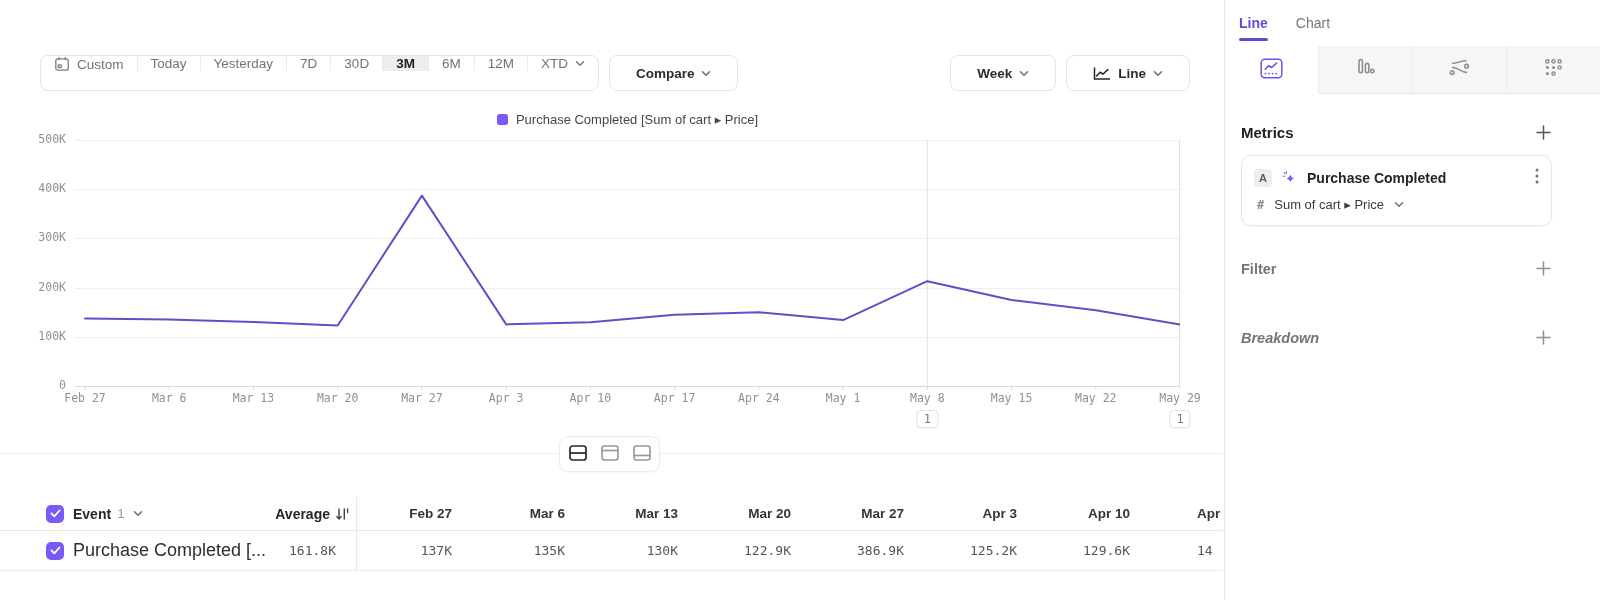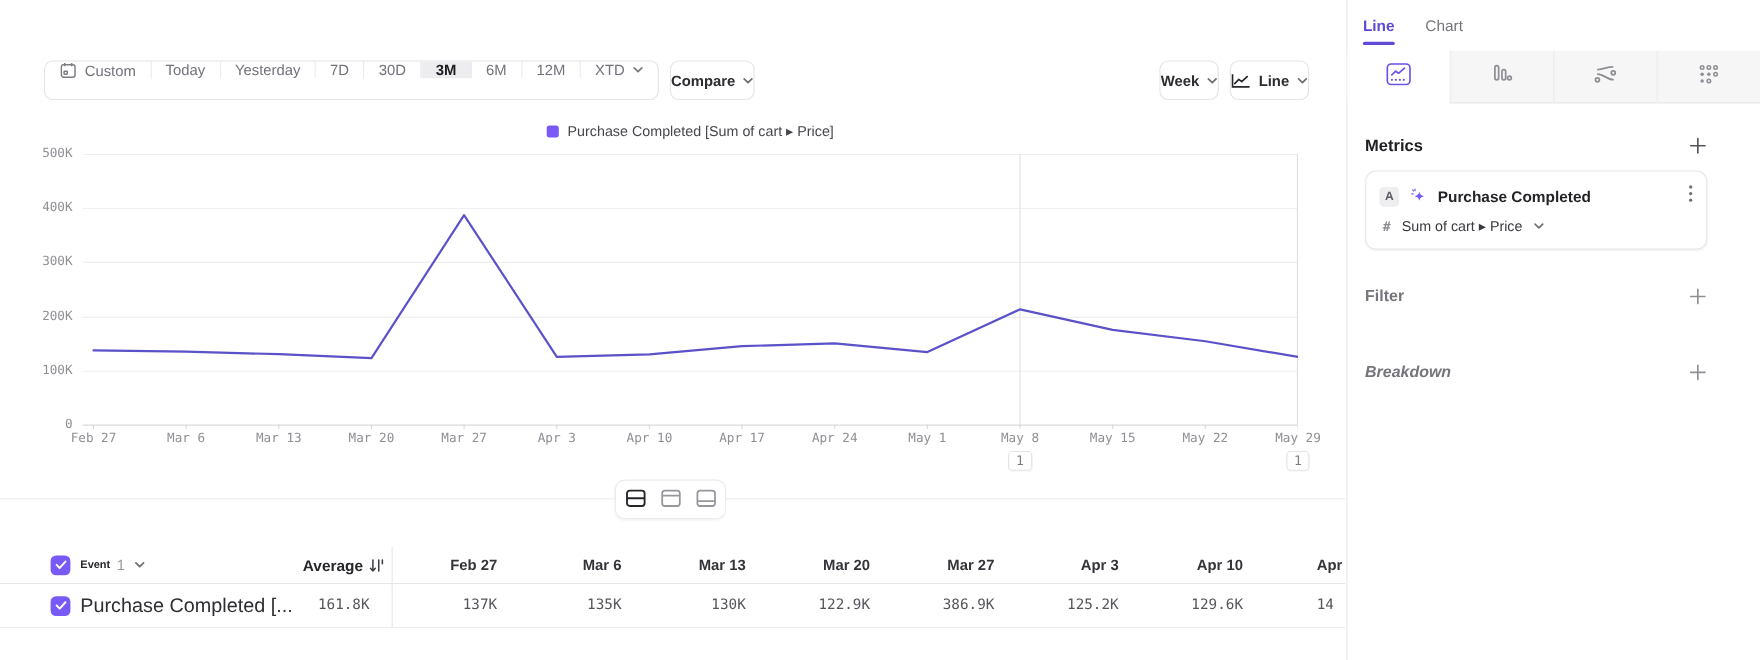--- a/index.html
+++ b/index.html
@@ -13,21 +13,21 @@
 
   
   .main{position:absolute;left:0;top:0;width:1223px;height:600px;background:#fff;}
 
   
   .toolbar{position:absolute;left:40px;top:55px;width:1150px;height:36px;display:flex;align-items:stretch;gap:10px;}
   .segmented{display:flex;align-items:flex-start;border:1px solid #e4e4e7;border-radius:8px;background:#fff;overflow:hidden;}
   .seg-item{display:flex;align-items:center;gap:7px;padding:0 13px;font-size:13.5px;color:#72727a;border-right:1px solid #ebebee;cursor:pointer;white-space:nowrap;}
   .seg-item:last-child{border-right:none;}
   .seg-item.active{background:#ededf0;color:#1d1d22;font-weight:700;}
-  .btn{display:flex;align-items:center;gap:7px;padding:0 0;font-size:13.5px;font-weight:600;color:#2b2b30;background:#fff;border:1px solid #e4e4e7;border-radius:8px;font-family:inherit;cursor:pointer;}
+  .btn{display:flex;align-items:center;gap:7px;padding:0 26px;font-size:13.5px;font-weight:600;color:#2b2b30;background:#fff;border:1px solid #e4e4e7;border-radius:8px;font-family:inherit;cursor:pointer;}
   .tb-spacer{flex:1;}
   .ic{display:inline-flex;align-items:center;color:#6f6f74;}
   .seg-item .ic{color:#7b7b81;}
 
   
   .legend{position:absolute;left:75px;top:112px;width:1105px;display:flex;justify-content:center;align-items:center;gap:8px;}
   .swatch{width:11px;height:11px;border-radius:2.5px;background:#7A5AF6;display:inline-block;}
   .legend-label{font-size:13px;color:#46464c;}
   #chart-svg{position:absolute;left:75px;top:140px;}
   .y-tick{position:absolute;left:0;width:66px;text-align:right;font-size:11.5px;color:#8f8f95;}
@@ -38,21 +38,21 @@
   .chart-divider{position:absolute;left:0;top:453px;width:1223px;border-top:1px solid #ededef;}
   .view-toggle{position:absolute;left:559px;top:436px;display:flex;gap:3px;padding:3px;background:#fff;border:1px solid #ececef;border-radius:9px;box-shadow:0 1px 2px rgba(0,0,0,.04);z-index:2;}
   .vt-btn{width:29px;height:28px;display:flex;align-items:center;justify-content:center;border-radius:6px;color:#96969c;cursor:pointer;background:transparent;border:none;}
   .vt-btn.active{color:#26262b;}
 
   
   .t-header{position:absolute;left:0;top:497px;width:1223px;height:34px;display:flex;align-items:center;border-bottom:1px solid #e7e7ea;box-sizing:border-box;}
   .t-row{position:absolute;left:0;top:531px;width:1223px;height:40px;display:flex;align-items:center;border-bottom:1px solid #ececee;box-sizing:border-box;}
   .t-left{flex:0 0 357px;width:357px;height:100%;display:flex;align-items:center;padding-left:46px;box-sizing:border-box;border-right:1px solid #e7e7ea;}
   .checkbox{flex:0 0 18px;width:18px;height:18px;border-radius:5px;background:#7A5AF6;display:flex;align-items:center;justify-content:center;cursor:pointer;}
-  .ev-label{margin-left:9px;font-size:10px;font-weight:700;color:#26262b;}
+  .ev-label{margin-left:9px;font-size:14px;font-weight:700;color:#26262b;}
   .ev-count{margin-left:6px;font-size:13.5px;color:#9a9aa0;}
   .t-left .chev{margin-left:8px;}
   .avg-wrap{margin-left:auto;display:flex;align-items:center;gap:5px;padding-right:6px;}
   .avg-label{font-size:14px;font-weight:700;color:#26262b;}
   .sort-ic{color:#3f3f45;display:inline-flex;}
   .row-name{margin-left:9px;font-size:18px;color:#2e2e33;white-space:nowrap;overflow:hidden;}
   .avg-value{margin-left:auto;padding-right:20px;font-size:13px;color:#55555b;}
   .t-cols{flex:1;display:flex;overflow:hidden;height:100%;align-items:center;}
   .t-col{flex:0 0 113px;width:113px;text-align:right;padding-right:18px;box-sizing:border-box;white-space:nowrap;}
   .t-col.th{font-size:13.5px;font-weight:700;color:#34343a;}

